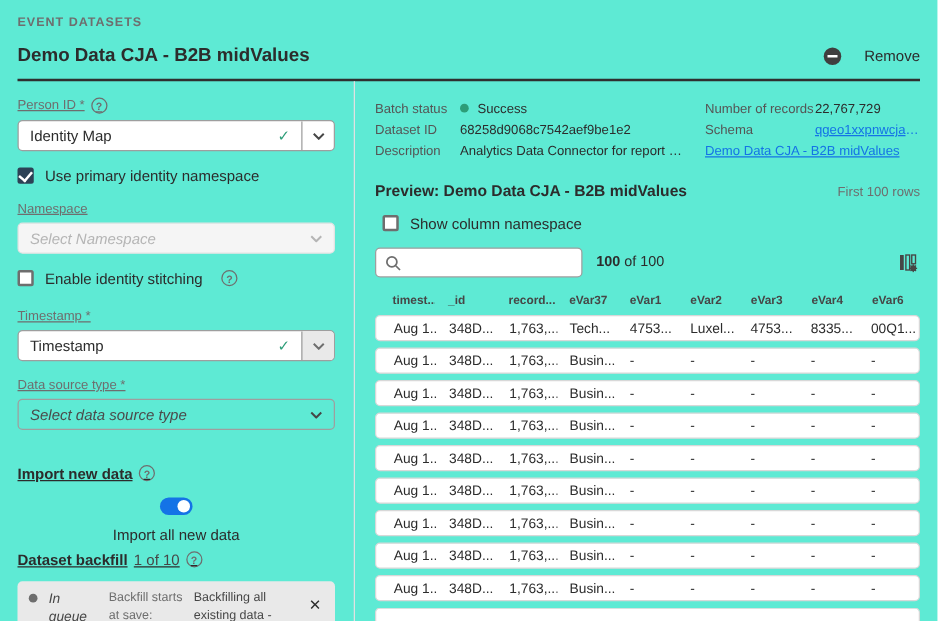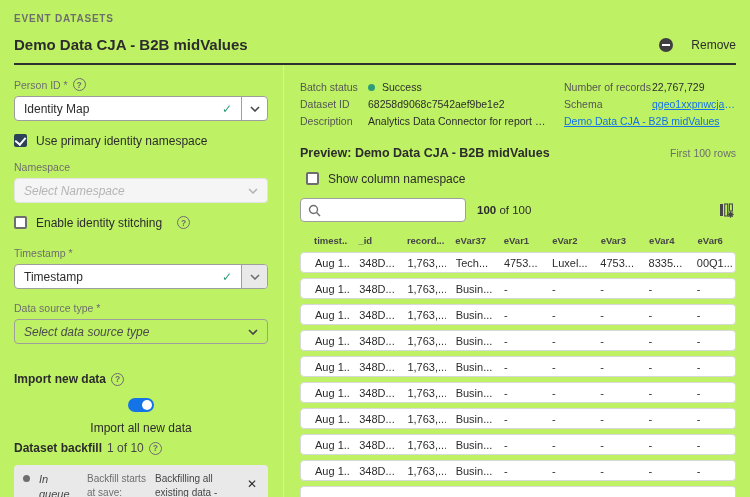--- a/index.html
+++ b/index.html
@@ -1,36 +1,36 @@
 <!DOCTYPE html>
 <html><head>
 <meta charset="utf-8">
 <style>
   * { margin:0; padding:0; box-sizing:border-box; }
   html,body { background:#ffffff; }
   .page {
     width:750px; height:497px; overflow:hidden; position:relative;
-    font-family:"Liberation Sans","DejaVu Sans",sans-serif; color:#2c2c2c; background:#bef264;
+    font-family:"Liberation Sans","DejaVu Sans",sans-serif; color:#2c2c2c; background:#5eead4;
   }
   
   .hdr { padding:13px 14px 0 14px; }
   .eyebrow { font-size:10px; font-weight:bold; letter-spacing:.8px; color:#6e6e6e; }
   .title-row { display:flex; align-items:center; justify-content:space-between; margin-top:12px; }
   .page-title { font-size:15px; font-weight:bold; color:#2c2c2c; }
   .remove-btn { display:flex; align-items:center; gap:18px; background:none; border:none; cursor:pointer;
     font-family:inherit; font-size:12px; color:#2c2c2c; }
   .minus-icon { width:14px; height:14px; border-radius:50%; background:#3f3f3f; position:relative; display:inline-block; }
   .minus-icon::after { content:""; position:absolute; left:3px; right:3px; top:6px; height:2px; background:#fff; }
   .rule { height:2px; background:#2f2f2f; margin:10px 14px 0 14px; }
   
   .body { display:flex; height:438px; }
   .left { width:284px; padding:0 15px 0 14px; border-right:1px solid #e1e1e1; }
   .right { flex:1; padding:14px 14px 0 16px; overflow:hidden; }
   
-  .fld-label { font-size:10.5px; color:#6e6e6e; margin:13px 0 5px 0; display:flex; align-items:center; gap:5px; }
+  .fld-label { font-size:10.5px; color:#6e6e6e; margin:13px 0 5px 0; display:flex; gap:5px;text-decoration:underline; }
   .fld-label.bold { color:#2c2c2c; font-weight:bold; font-size:12px; }
   .help-icon { width:13px; height:13px; border:1px solid #6e6e6e; border-radius:50%; font-size:8.5px;
     display:inline-flex; align-items:center; justify-content:center; color:#6e6e6e; font-weight:bold; cursor:pointer; }
   .combo { display:flex; height:25px; border:1px solid #9e9e9e; border-radius:4px; overflow:hidden; background:#fff; cursor:pointer; }
   .combo-main { flex:1; display:flex; align-items:center; padding:0 9px; font-size:12px; }
   .combo-valid { margin-left:auto; color:#2d9d78; font-size:12px; font-weight:bold; }
   .combo-btn { width:26px; border-left:1px solid #9e9e9e; display:flex; align-items:center; justify-content:center; }
   .combo-btn.gray { background:#e9e9e9; }
   .select { display:flex; height:25px; border:1px solid #9e9e9e; border-radius:4px; align-items:center;
     padding:0 9px; font-size:12px; cursor:pointer; }

